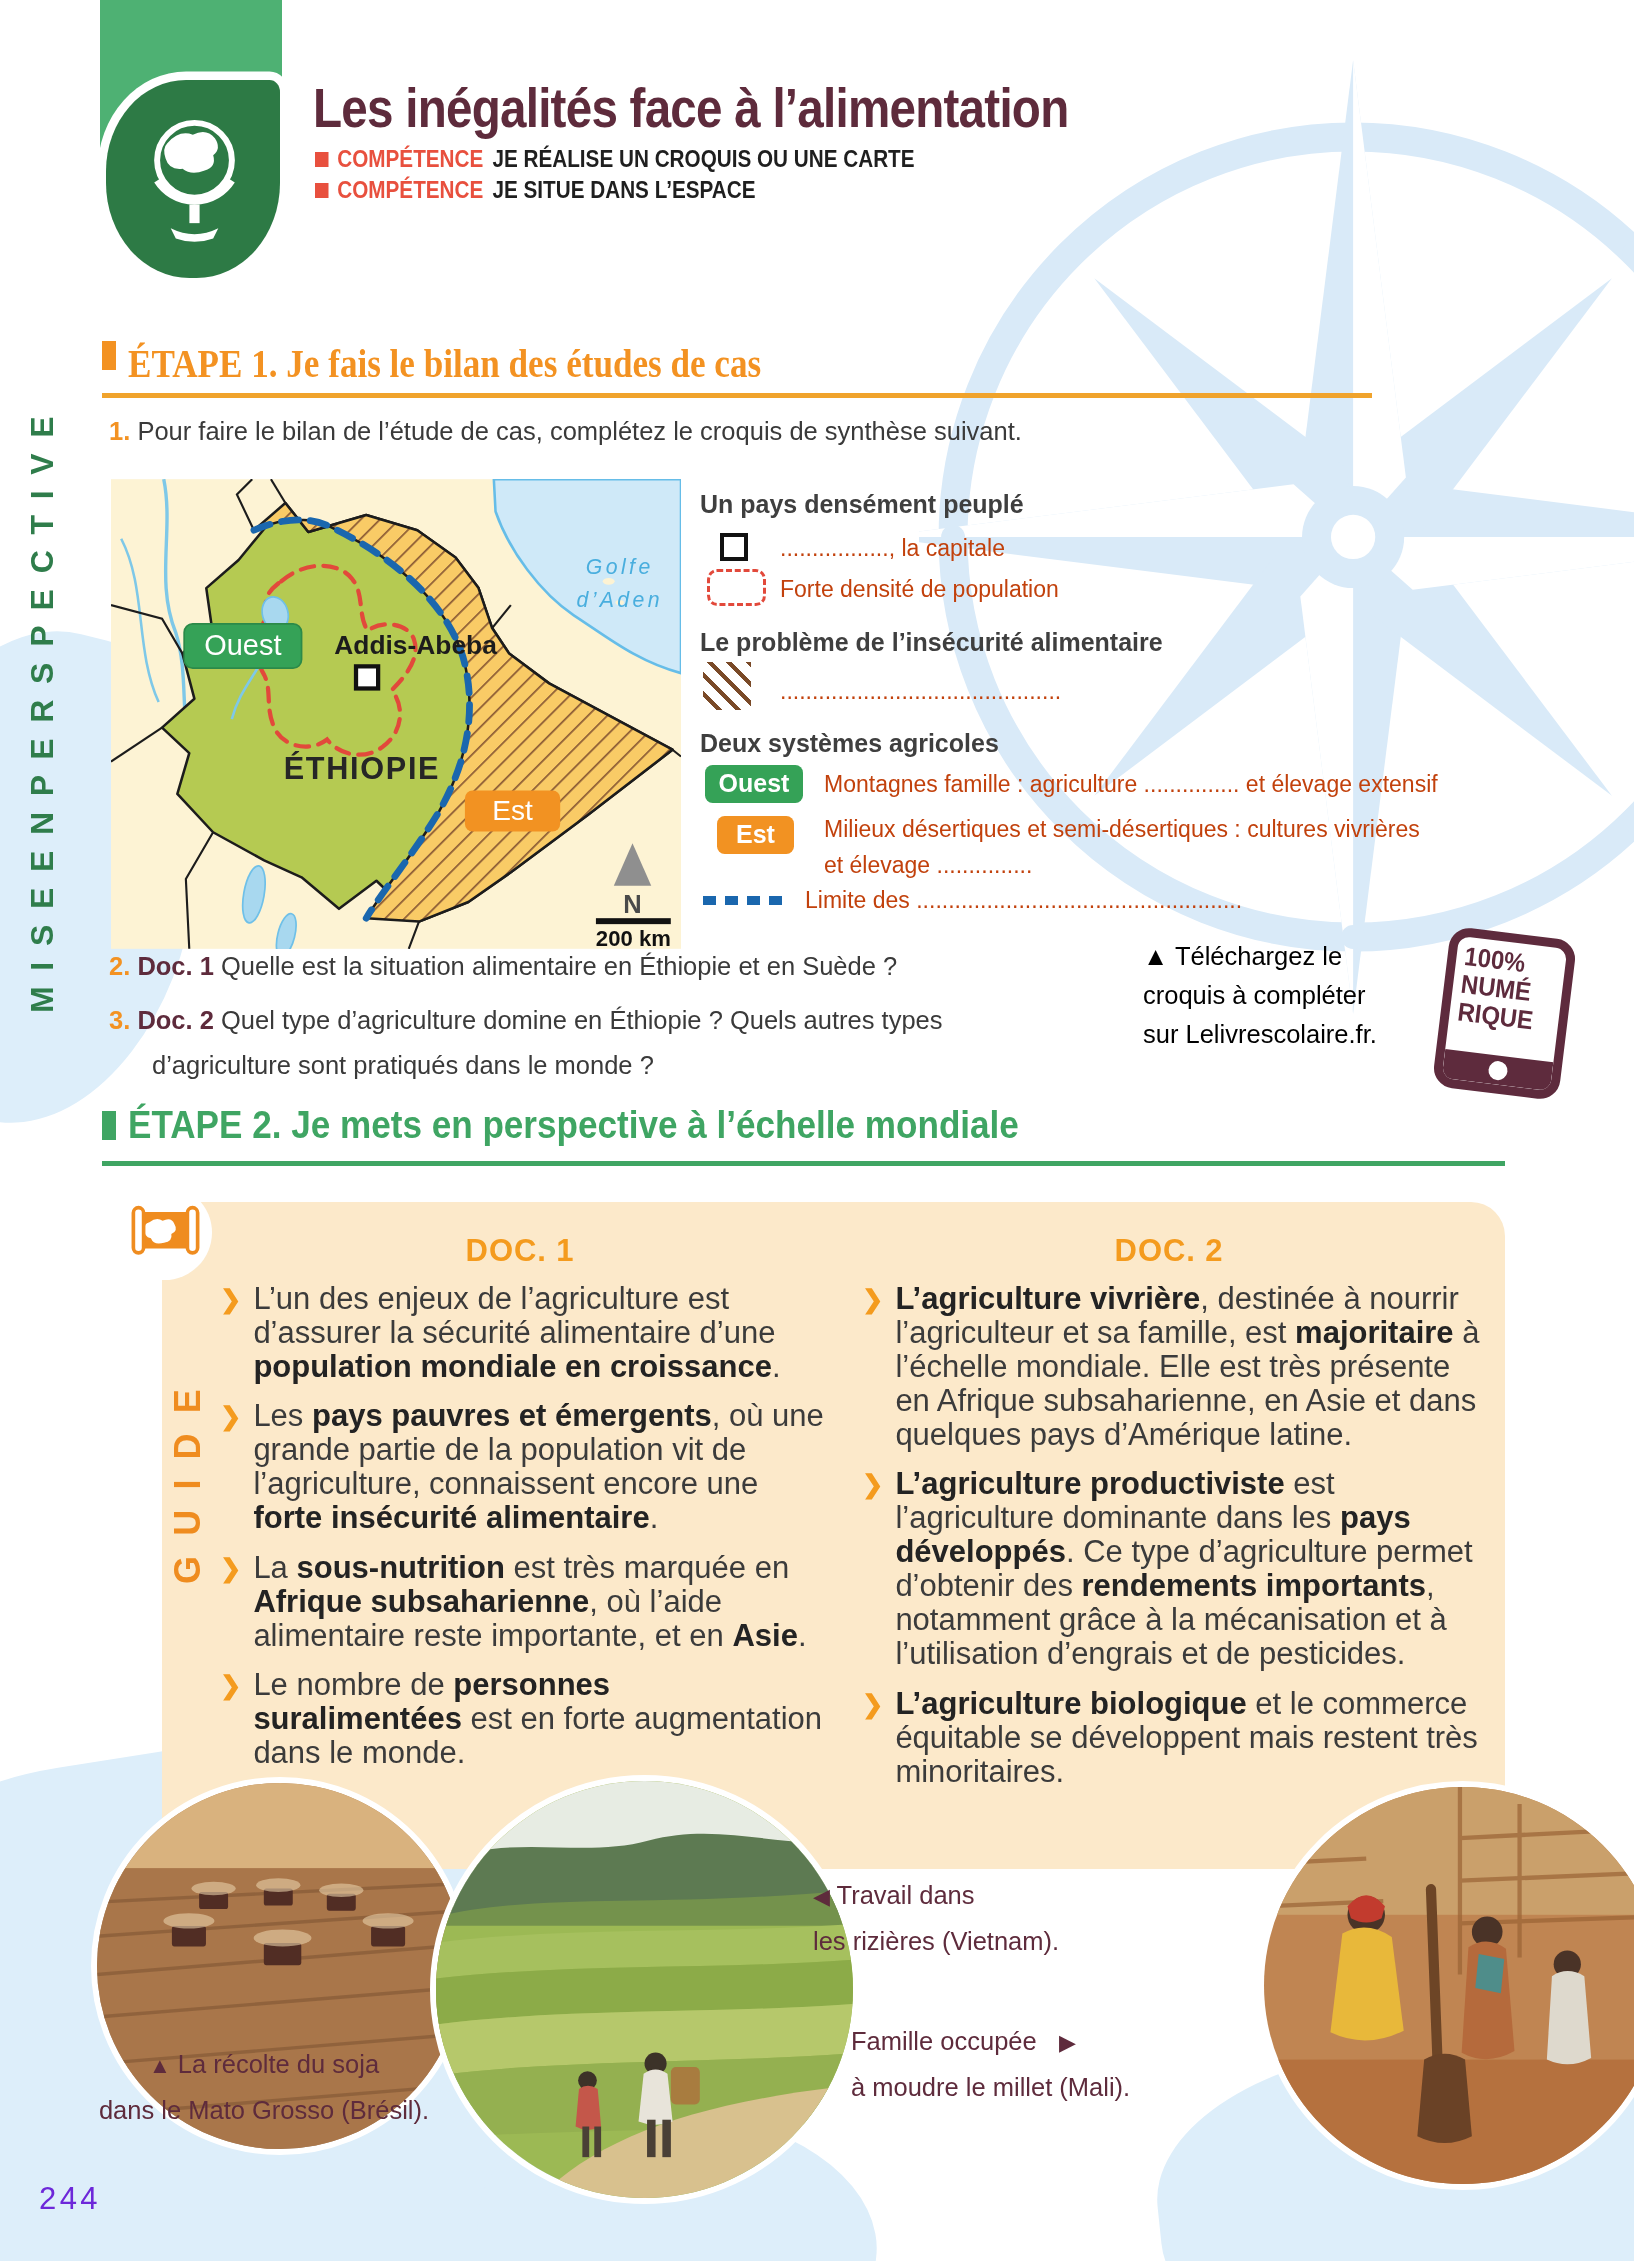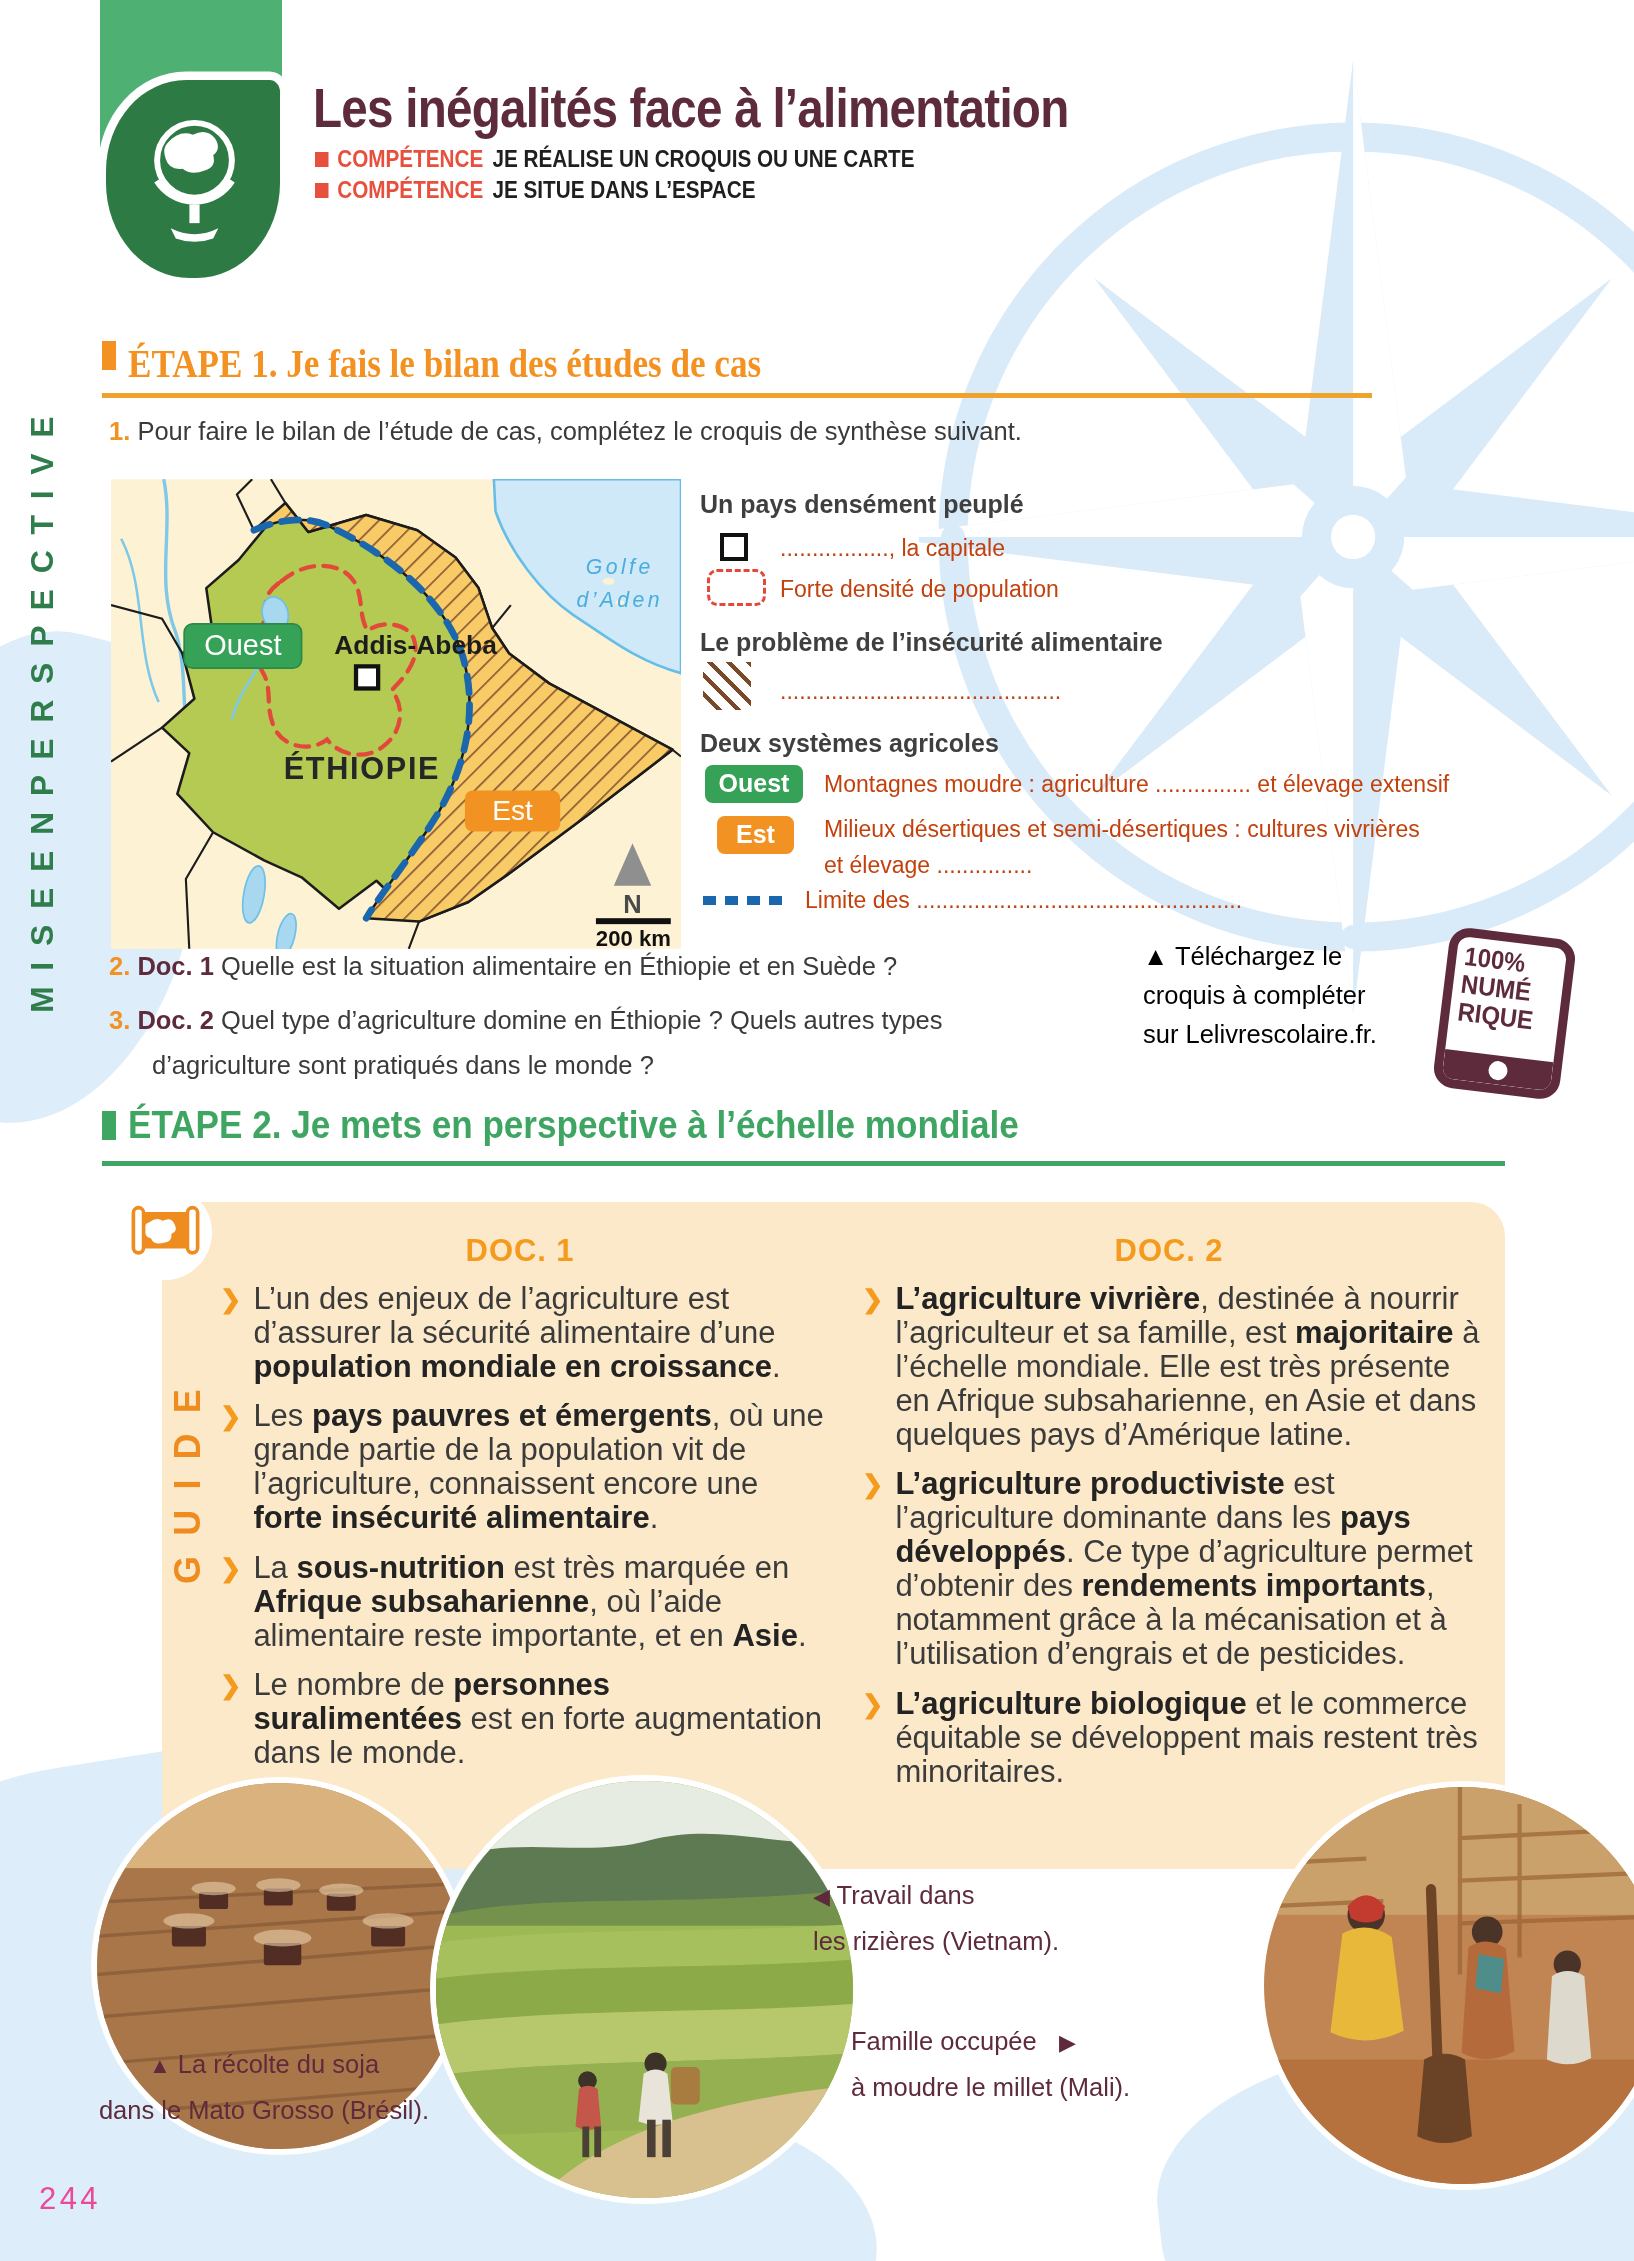--- a/index.html
+++ b/index.html
@@ -222,21 +222,21 @@
   <div class="abs leg-t" style="left:780px;top:535px;">................., la capitale</div>
   <div class="abs" style="left:707px;top:569px;width:53px;height:31px;border:3.4px dashed #e2493b;border-radius:10.2px;"></div>
   <div class="abs leg-t" style="left:780px;top:576px;">Forte densité de population</div>
 
   <div class="abs leg-h" style="left:700px;top:628px;">Le problème de l’insécurité alimentaire</div>
   <div class="abs" style="left:703px;top:662px;width:48px;height:48px;background:repeating-linear-gradient(45deg,rgba(0,0,0,0) 0 9.4px,#7a4a28 9.4px 13.6px);"></div>
   <div class="abs leg-t" style="left:780px;top:678px;">............................................</div>
 
   <div class="abs leg-h" style="left:700px;top:729px;">Deux systèmes agricoles</div>
   <div class="abs badge" style="left:705px;top:765px;background:#35a257;font-size:25px;padding:4.3px 13.6px;">Ouest</div>
-  <div class="abs leg-t" style="left:824px;top:771px;">Montagnes moudre : agriculture ............... et élevage extensif</div>
+  <div class="abs leg-t" style="left:824px;top:771px;">Montagnes famille : agriculture ............... et élevage extensif</div>
   <div class="abs badge" style="left:717px;top:816px;background:#f29222;font-size:25px;padding:4.3px 19px;">Est</div>
   <div class="abs leg-t" style="left:824px;top:816px;">
     <div>Milieux désertiques et semi-désertiques : cultures vivrières</div>
     <div style="margin-top:8.5px;">et élevage ...............</div>
   </div>
   <div class="abs" style="left:703px;top:896px;width:82px;height:8.5px;background:repeating-linear-gradient(90deg,#1a67ae 0 12.8px,rgba(0,0,0,0) 12.8px 22px);"></div>
   <div class="abs leg-t" style="left:805px;top:887px;">Limite des ...................................................</div>
 
   <div class="abs qline" style="left:109px;top:952px;">
     <span class="qnum">2.</span>
@@ -418,15 +418,15 @@
     <span class="arr">◀</span>
     <span>Travail dans</span><br>
     <span>les rizières (Vietnam).</span>
   </div>
   <div class="abs cap" style="left:851px;top:2019px;width:358px;">
     <span>Famille occupée</span>
     <span class="arr" style="margin-left:15.3px;">▶</span><br>
     <span>à moudre le millet (Mali).</span>
   </div>
 
-  <div class="abs" style="left:39px;top:2181px;font-size:31px;color:#ec4899;letter-spacing:3.4px;">244</div>
+  <div class="abs" style="left:39px;top:2181px;font-size:31px;color:#6d28d9;letter-spacing:3.4px;">244</div>
 </div>
 
 
 </body></html>

